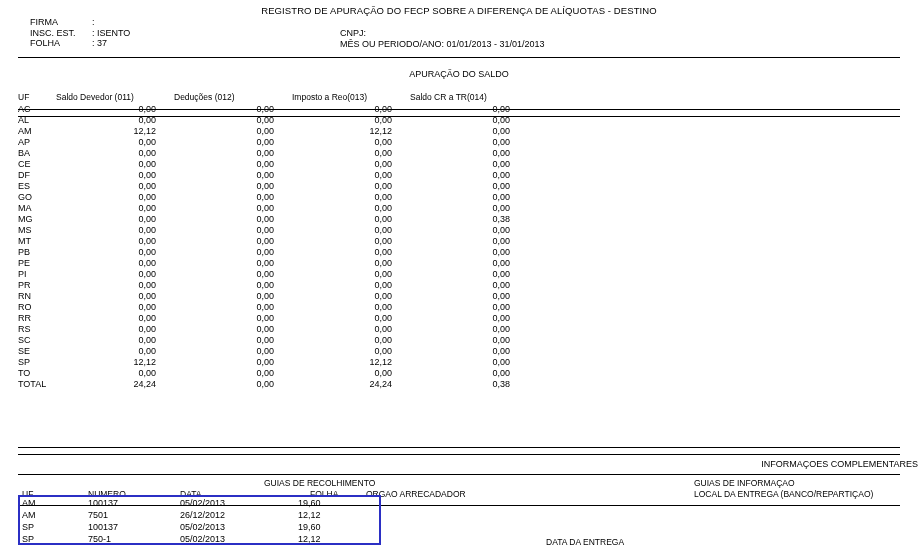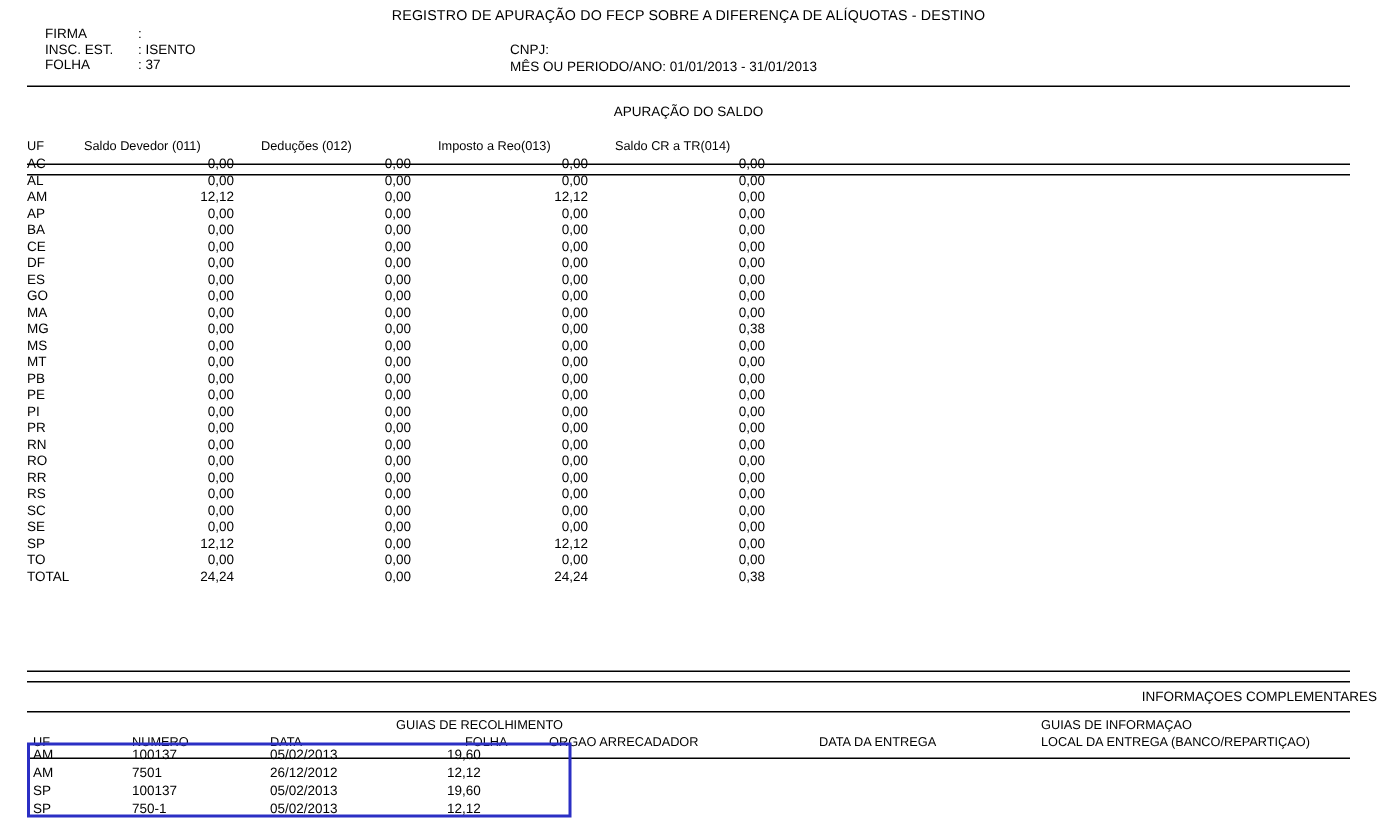--- a/index.html
+++ b/index.html
@@ -126,21 +126,21 @@
     position: absolute;
     top: 489px;
     font-size: 8.5px;
     white-space: nowrap;
   }
   .ch-uf { left: 22px; }
   .ch-numero { left: 88px; }
   .ch-data { left: 180px; }
   .ch-valor { left: 310px; }
   .ch-orgao { left: 366px; }
-  .ch-dataentrega { left: 546px; }
+  .ch-dataentrega { left: 546px; margin-top: 48px; }
   .ch-local { left: 666px; margin-left: 28px; }
 
   
   .highlight-box {
     position: absolute;
     top: 495px;
     left: 18px;
     width: 363px;
     height: 50px;
     border: 2px solid #2b2fc4;

